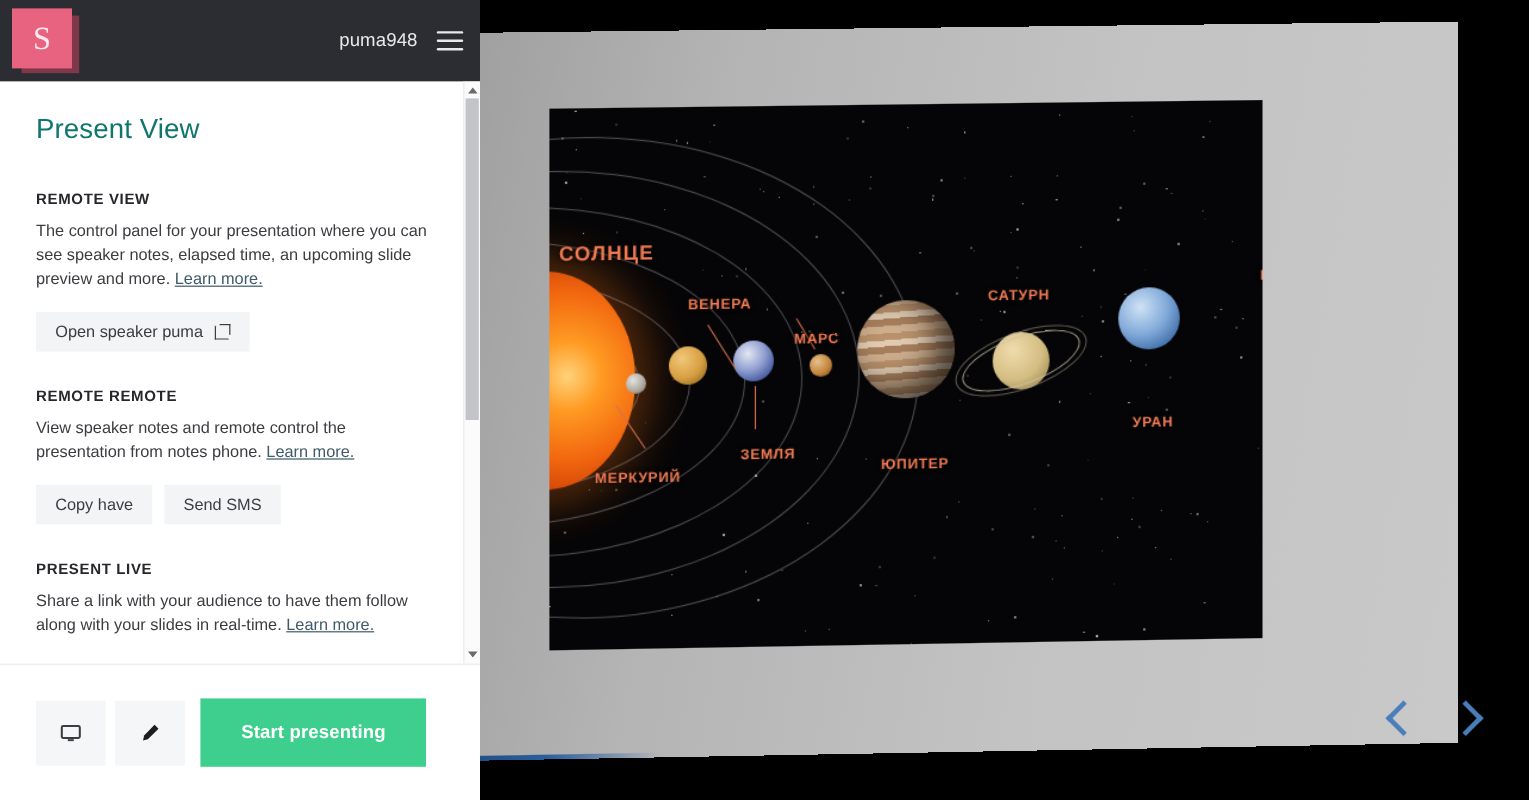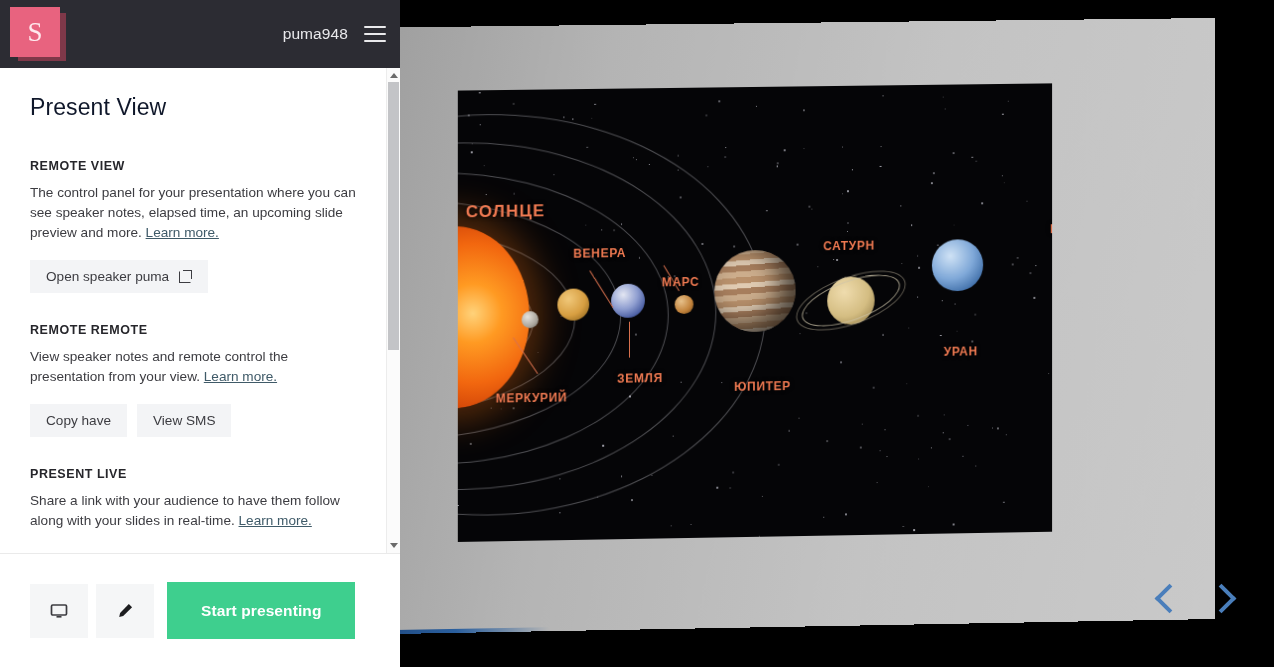--- a/index.html
+++ b/index.html
@@ -79,21 +79,21 @@
     background: #fff;
     overflow: hidden;
   }
   #panel-content {
     position: absolute; left: 0; top: 0;
     width: 386px;
     padding: 26px 30px 20px 30px;
   }
   #page-title {
     font-size: 23px;
-    color: #0f172a;
+    color: #0f766e;
     font-weight: 400;
     margin: 0 0 38px 0;
     letter-spacing: .1px;
   }
   .section { margin-bottom: 30px; }
   .section-head {
     font-size: 12.5px;
     font-weight: bold;
     color: #26262b;
     letter-spacing: .55px;
@@ -325,24 +325,24 @@
           <div class="btn-row">
             <button class="ghost-btn">
               <span>Open speaker puma</span>
               <span class="ext-icon"></span>
             </button>
           </div>
         </div>
 
         <div class="section">
           <div class="section-head">REMOTE REMOTE</div>
-          <p class="section-body"><span>View speaker notes and remote control the presentation from your view. </span><span class="learn-link">Learn more.</span></p>
+          <p class="section-body"><span>View speaker notes and remote control the presentation from notes phone. </span><span class="learn-link">Learn more.</span></p>
           <div class="btn-row">
             <button class="ghost-btn">Copy have</button>
-            <button class="ghost-btn">View SMS</button>
+            <button class="ghost-btn">Send SMS</button>
           </div>
         </div>
 
         <div class="section">
           <div class="section-head">PRESENT LIVE</div>
           <p class="section-body"><span>Share a link with your audience to have them follow along with your slides in real-time. </span><span class="learn-link">Learn more.</span></p>
         </div>
 
       </div>
     </div>

